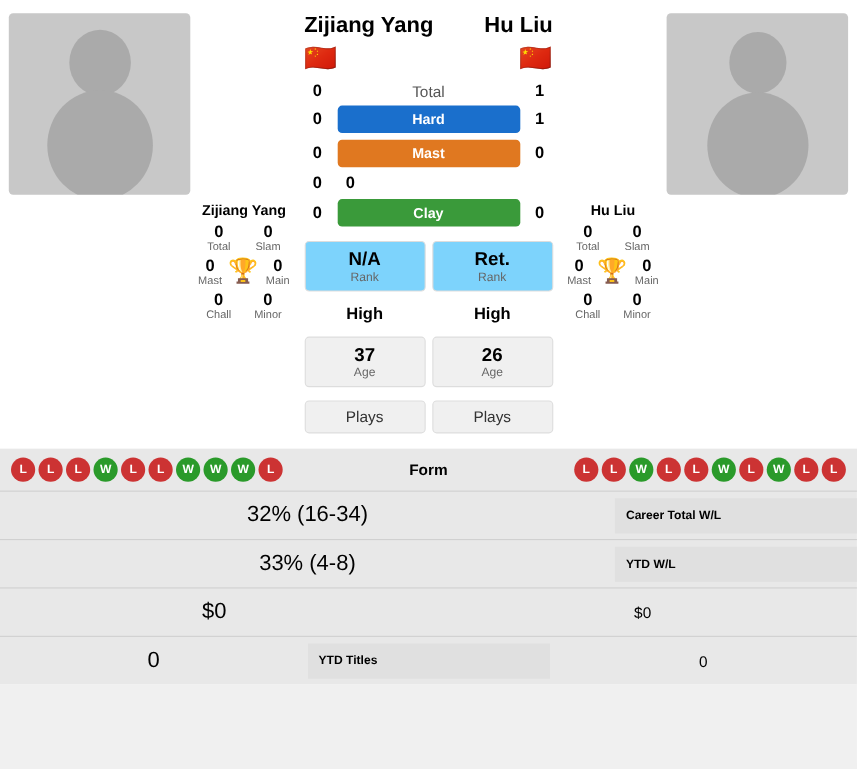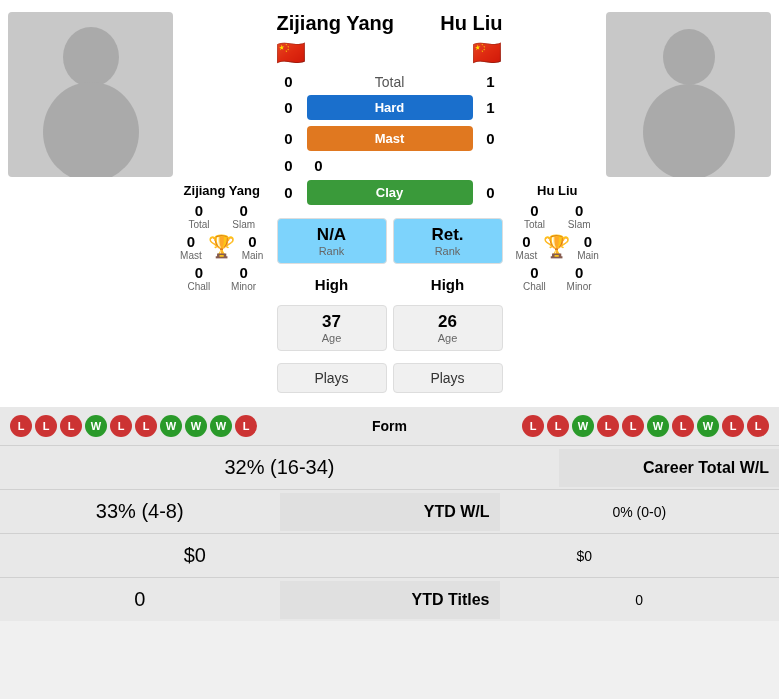--- a/index.html
+++ b/index.html
@@ -2,21 +2,21 @@
 <html><head>
   <meta charset="utf-8">
   <style>
     * { box-sizing: border-box; margin: 0; padding: 0; }
     body { font-family: Arial, sans-serif; background: #f0f0f0; width: 779px; min-height: 699px; }
 
     .container { width: 779px; background: #fff; }
     .bottom-row { display: flex; align-items: center; border-bottom: 1px solid #d0d0d0; min-height: 40px; }
     .bottom-row:last-child { border-bottom: none; }
     .bottom-left-val { flex: 1; text-align: center; padding: 10px; font-size: 20px; }
-    .bottom-label { width: 220px; text-align: right; padding: 10px; font-size: 16px; font-weight: bold; background: #e0e0e0; }
+    .bottom-label { width: 220px; text-align: left; padding: 10px; font-size: 11px; font-weight: bold; background: #e0e0e0; }
     .bottom-right-val { flex: 1; text-align: center; padding: 10px; font-size: 14px; }
 
     .form-row { display: flex; align-items: center; padding: 8px 10px; background: #e8e8e8; border-bottom: 1px solid #d0d0d0; }
     .form-badges-left { flex: 1; display: flex; gap: 3px; }
     .form-badges-right { flex: 1; display: flex; gap: 3px; justify-content: flex-end; }
     .form-label { width: 220px; text-align: center; font-weight: bold; font-size: 14px; }
     .form-badge { width: 22px; height: 22px; border-radius: 50%; display: flex; align-items: center; justify-content: center; font-size: 11px; font-weight: bold; color: white; }
     .badge-w { background: #2a9a2a; }
     .badge-l { background: #cc3333; }
 
@@ -247,21 +247,20 @@
     </div>
 
     <div id="stats-rows-container">
         <div class="bottom-row">
       <div class="bottom-left-val">32% (16-34)</div>
       <div class="bottom-label">Career Total W/L</div>
     </div>
         <div class="bottom-row">
       <div class="bottom-left-val">33% (4-8)</div>
       <div class="bottom-label">YTD W/L</div>
-      <div class="bottom-right-val">0% (0-0)</div>
     </div>
         <div class="bottom-row">
       <div class="bottom-left-val">$0</div>
       <div class="bottom-right-val">$0</div>
     </div>
         <div class="bottom-row">
       <div class="bottom-left-val">0</div>
       <div class="bottom-label">YTD Titles</div>
       <div class="bottom-right-val">0</div>
     </div>

